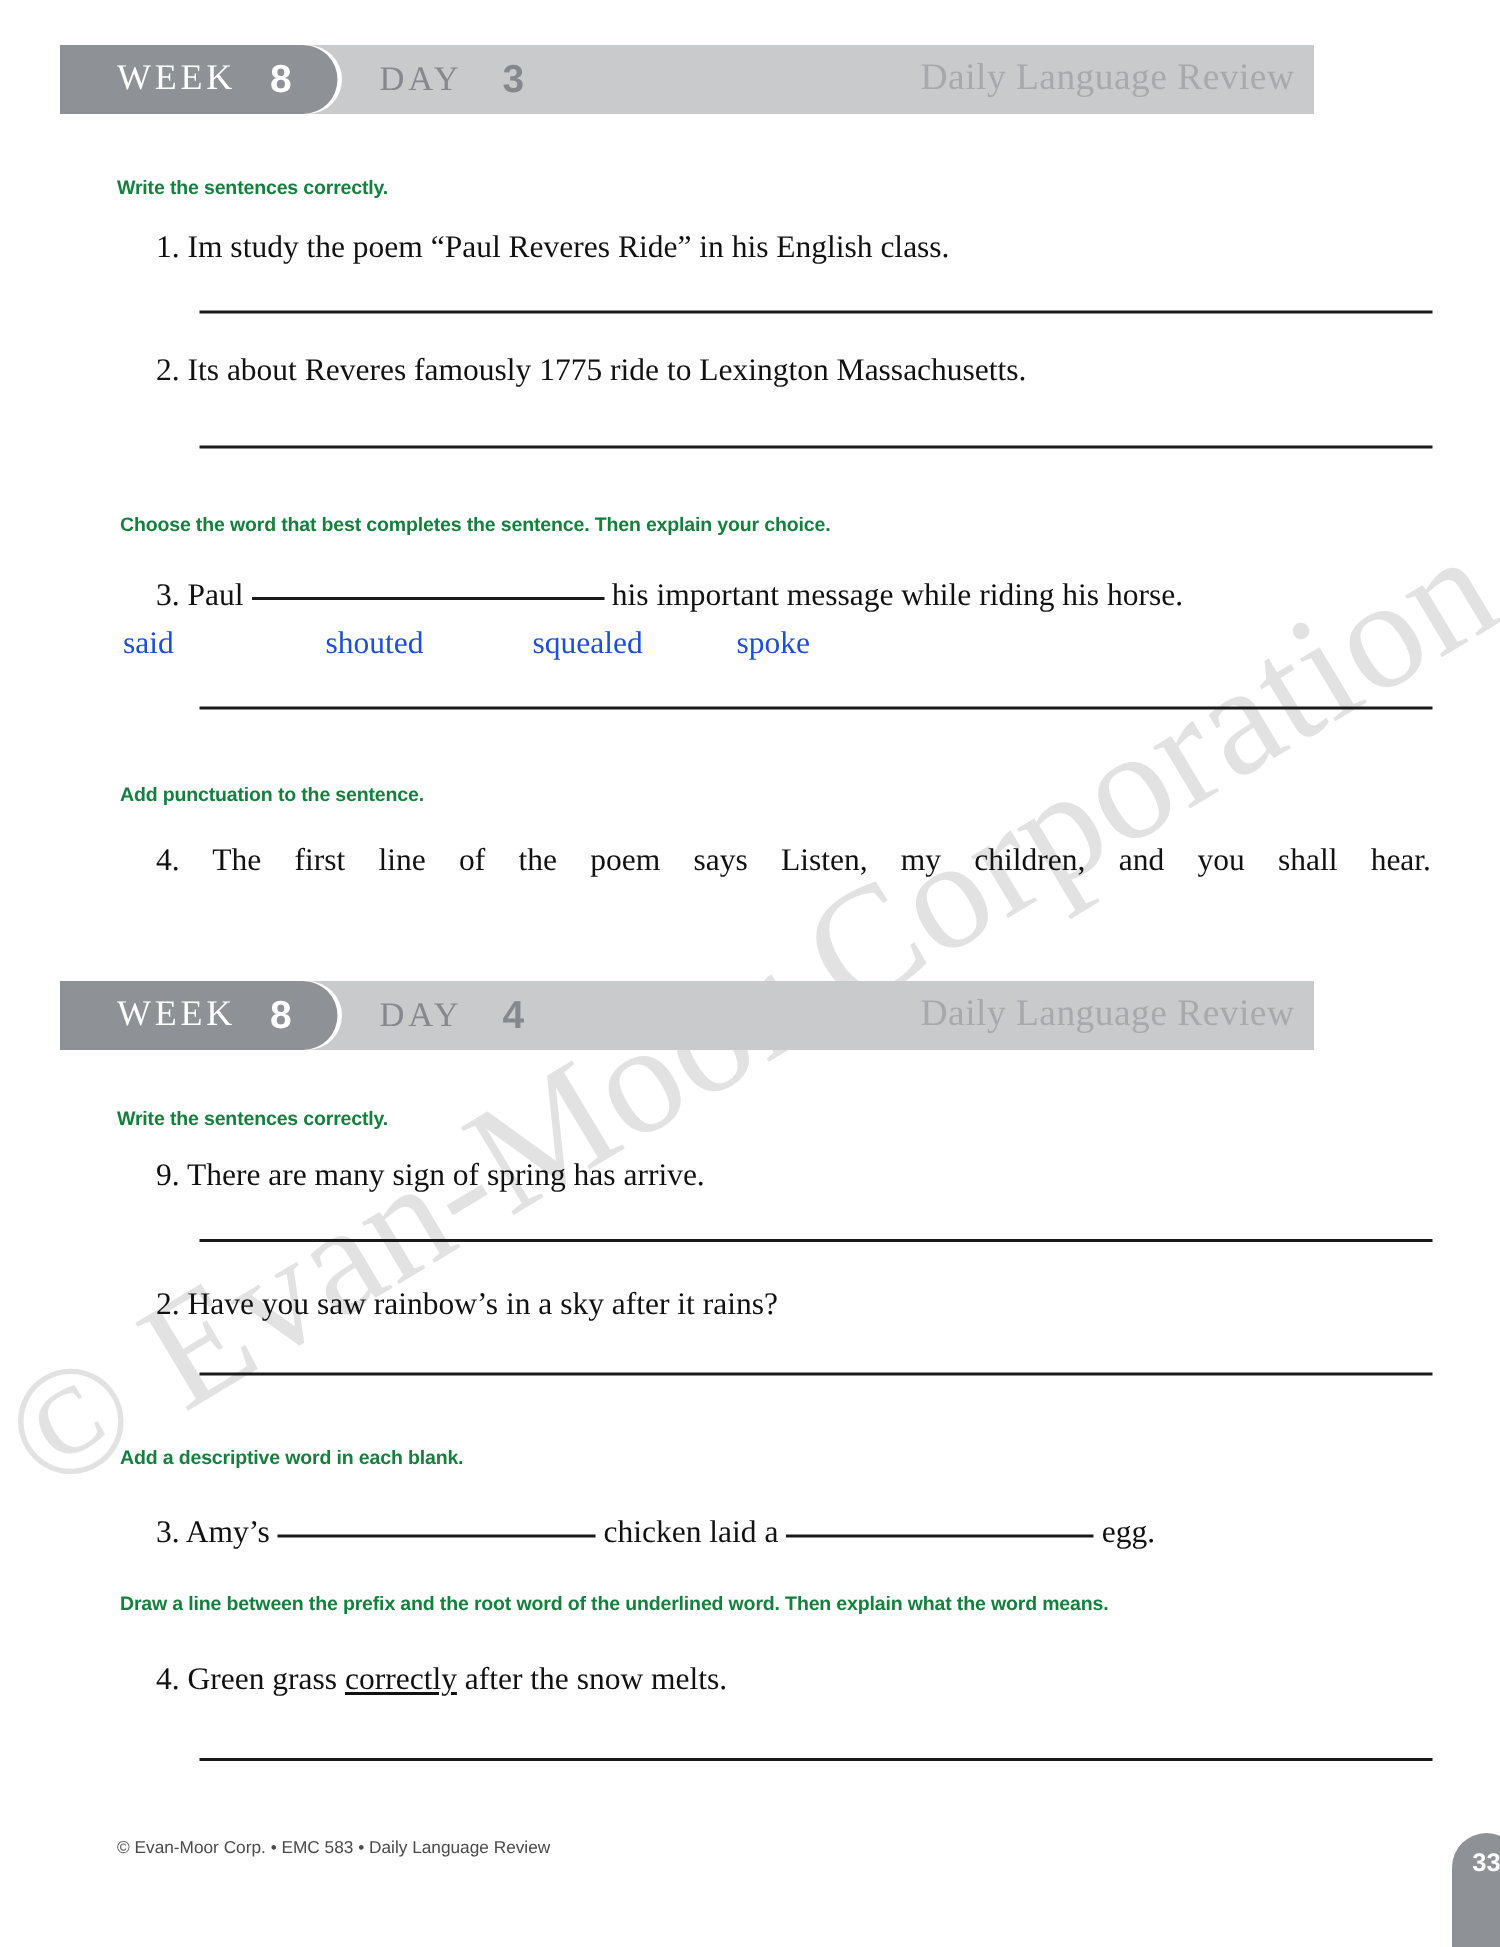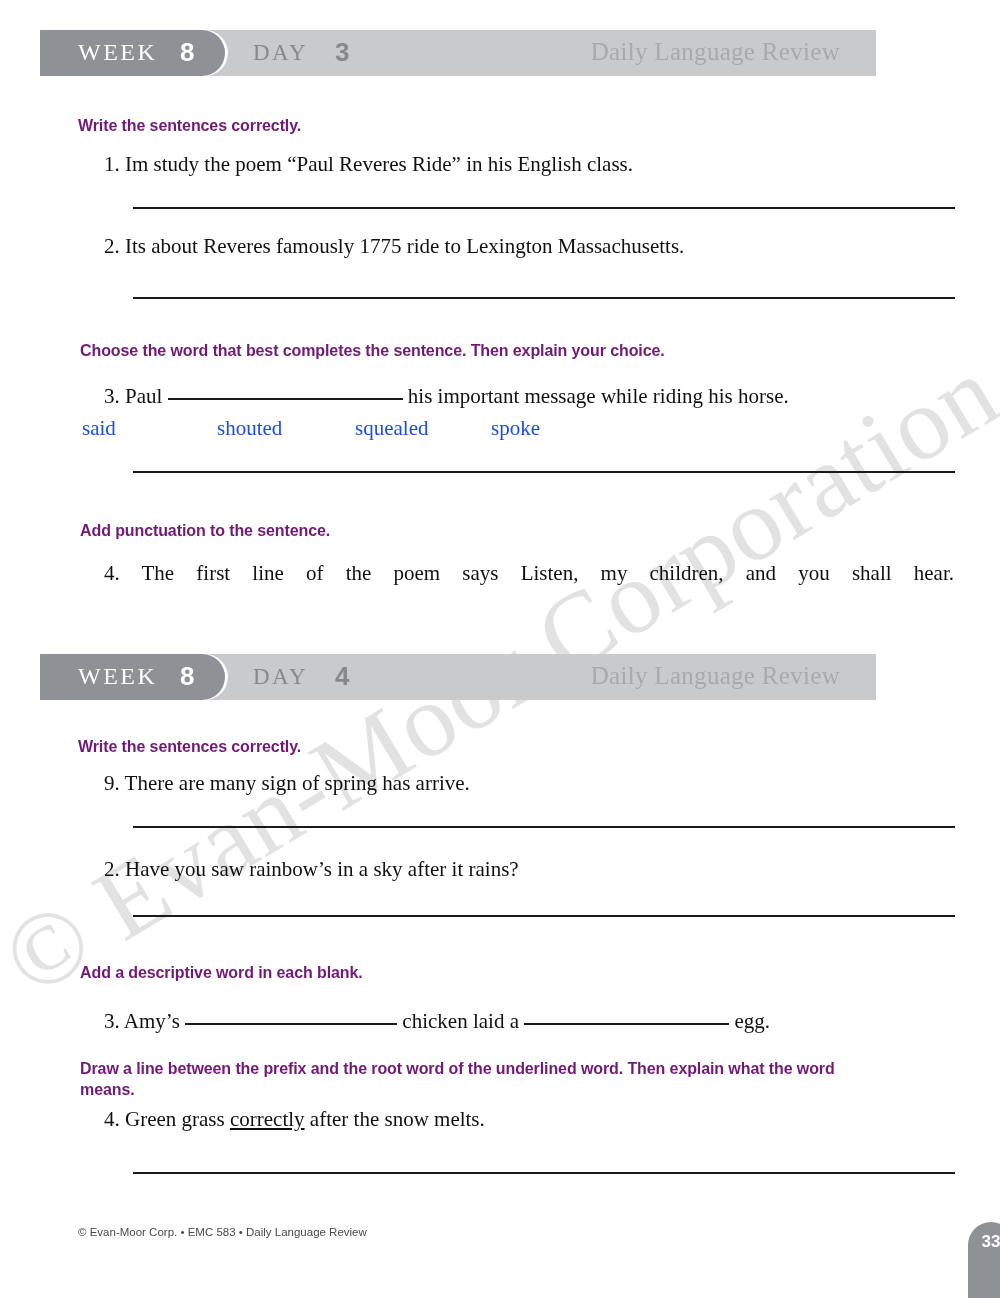--- a/index.html
+++ b/index.html
@@ -88,35 +88,35 @@
     position: absolute;
     left: 295px;
     top: 7px;
     font-family: "Liberation Sans", sans-serif;
     font-size: 26px;
     font-weight: bold;
     color: #85898d;
   }
   .hdr-title {
     position: absolute;
-    right: 36px;
+    right: 13px;
     top: 8px;
     font-family: "Liberation Serif", serif;
     font-size: 25px;
     color: #a7aaad;
     letter-spacing: 0.3px;
   }
 
   
   .instr {
     position: absolute;
     font-family: "Liberation Sans", sans-serif;
-    font-size: 16px;
-    font-weight: bold;
-    color: #701a75;
+    font-size: 13px;
+    font-weight: bold;
+    color: #15803d;
     letter-spacing: -0.1px;
   }
   .instr.two-line { width: 770px; line-height: 21px; }
 
   .q {
     position: absolute;
     font-family: "Liberation Serif", serif;
     font-size: 21px;
     color: #111111;
     white-space: nowrap;

